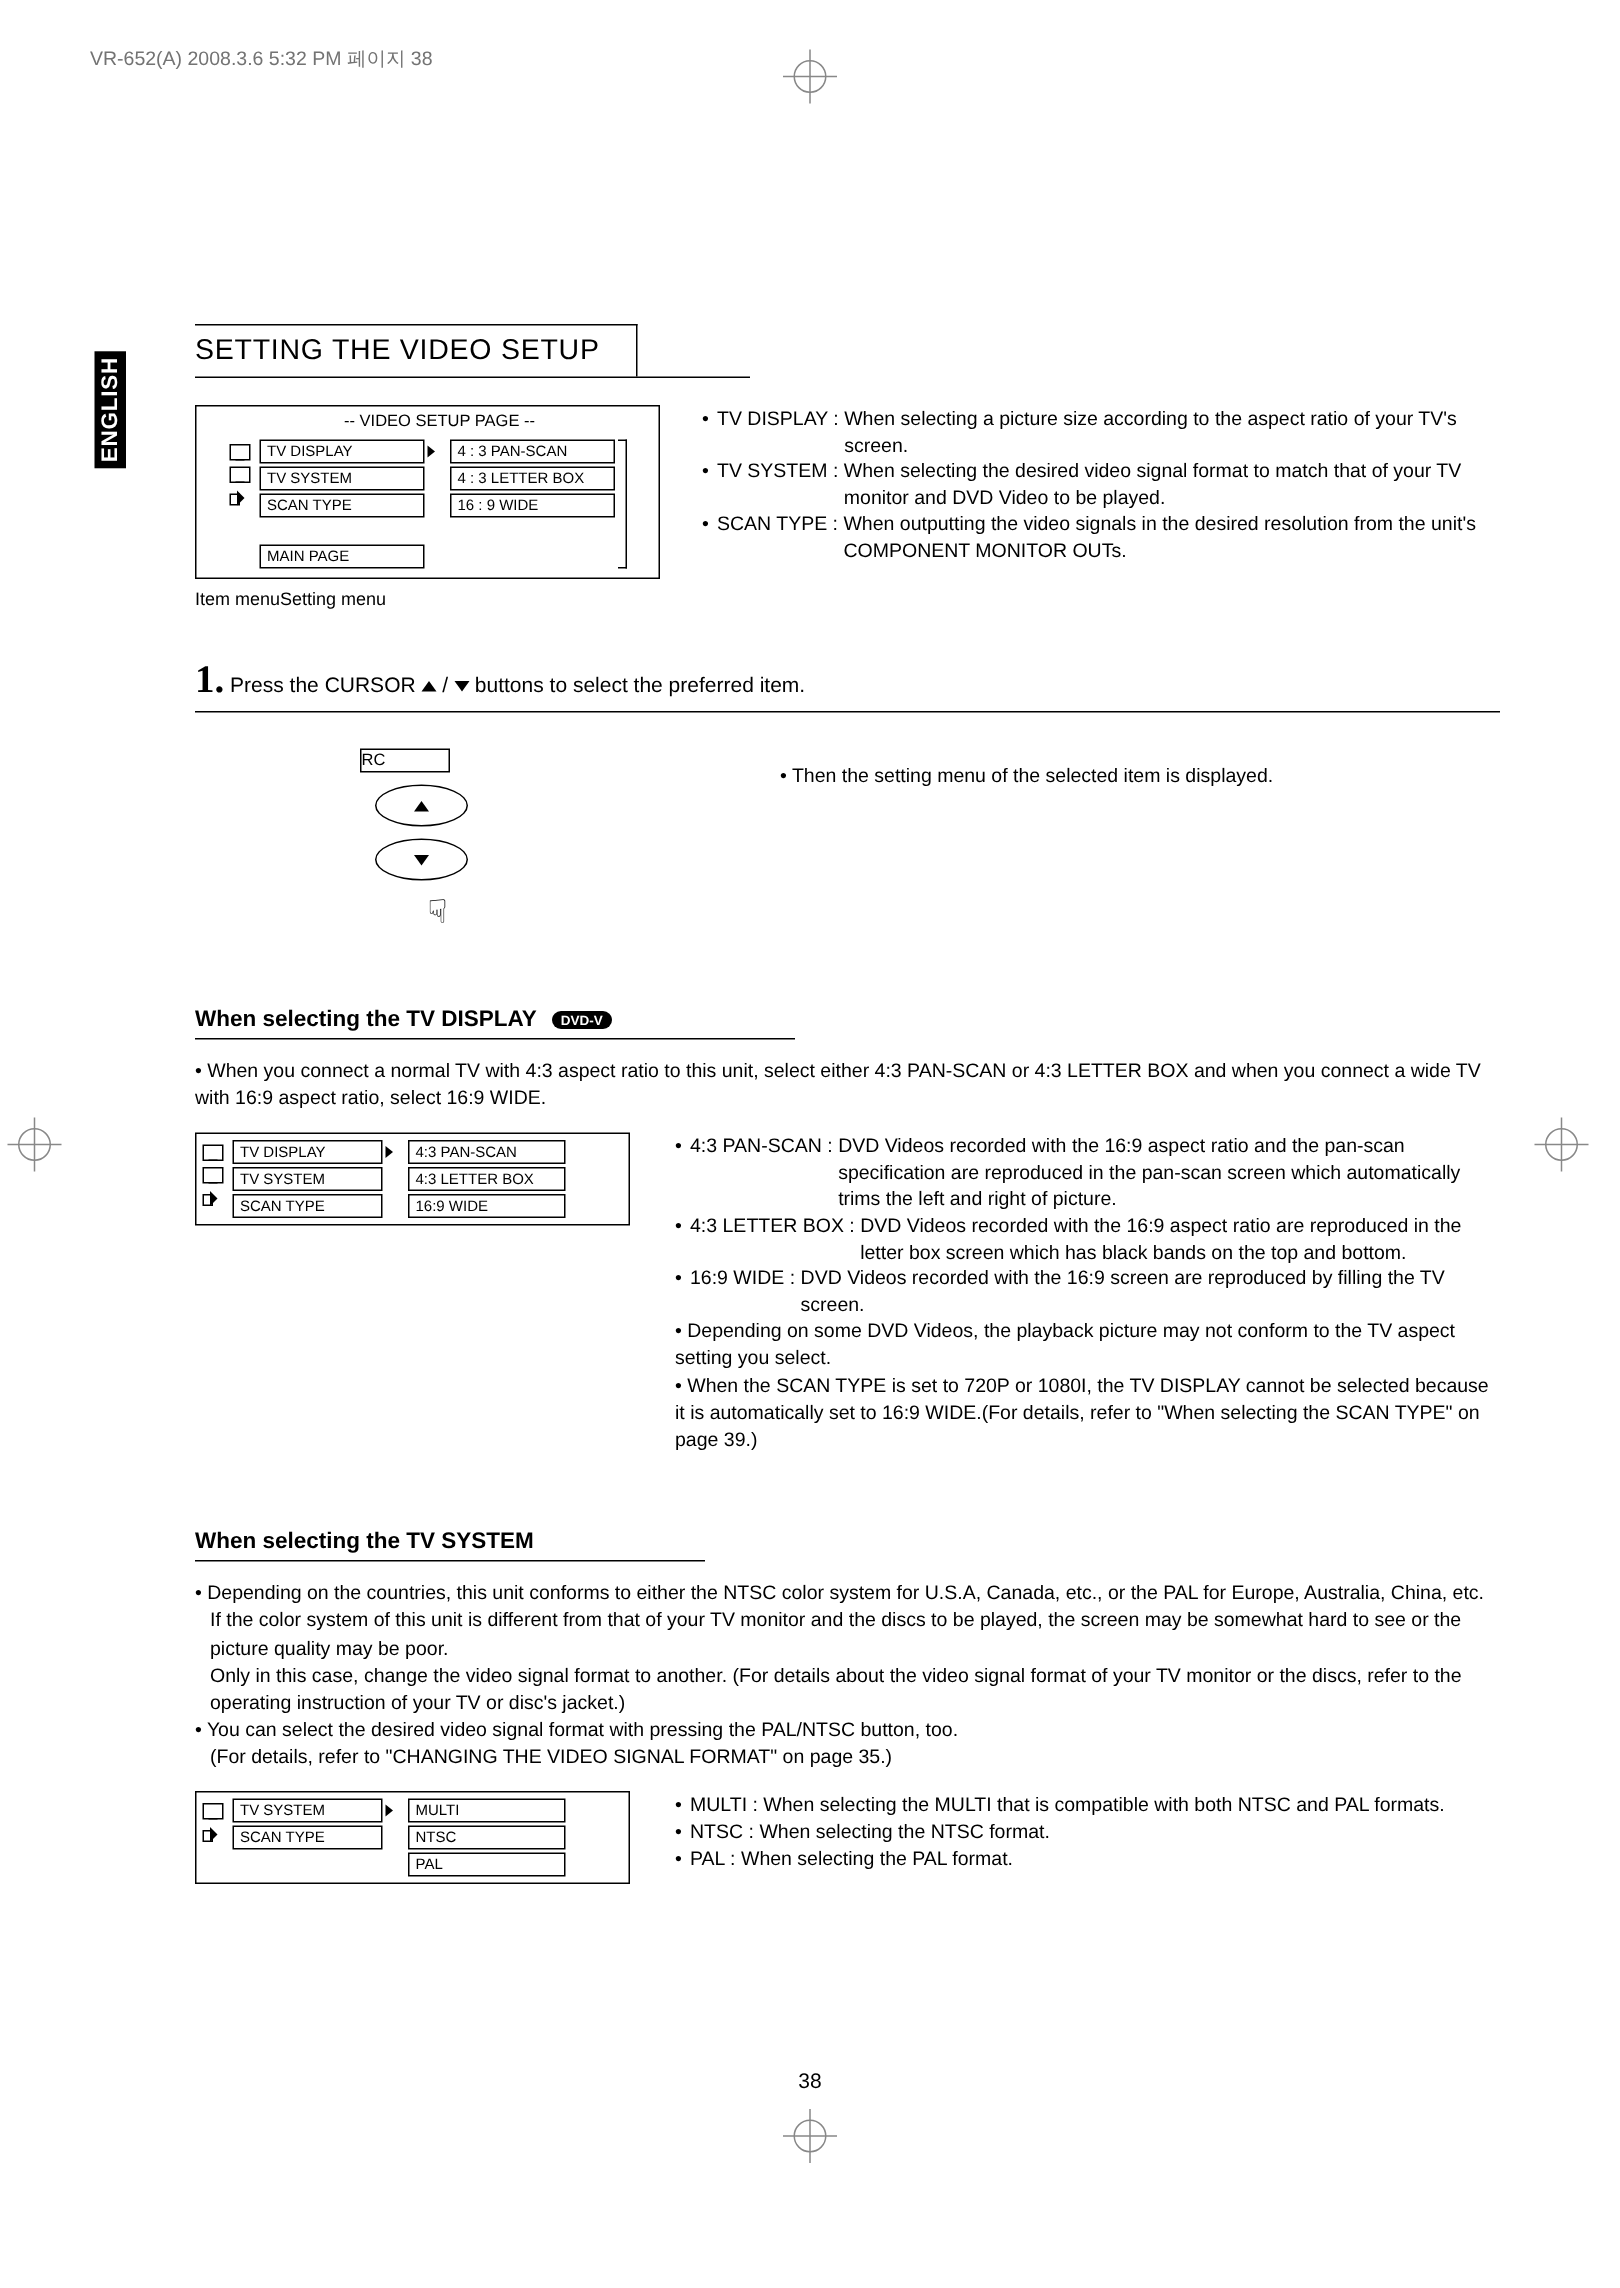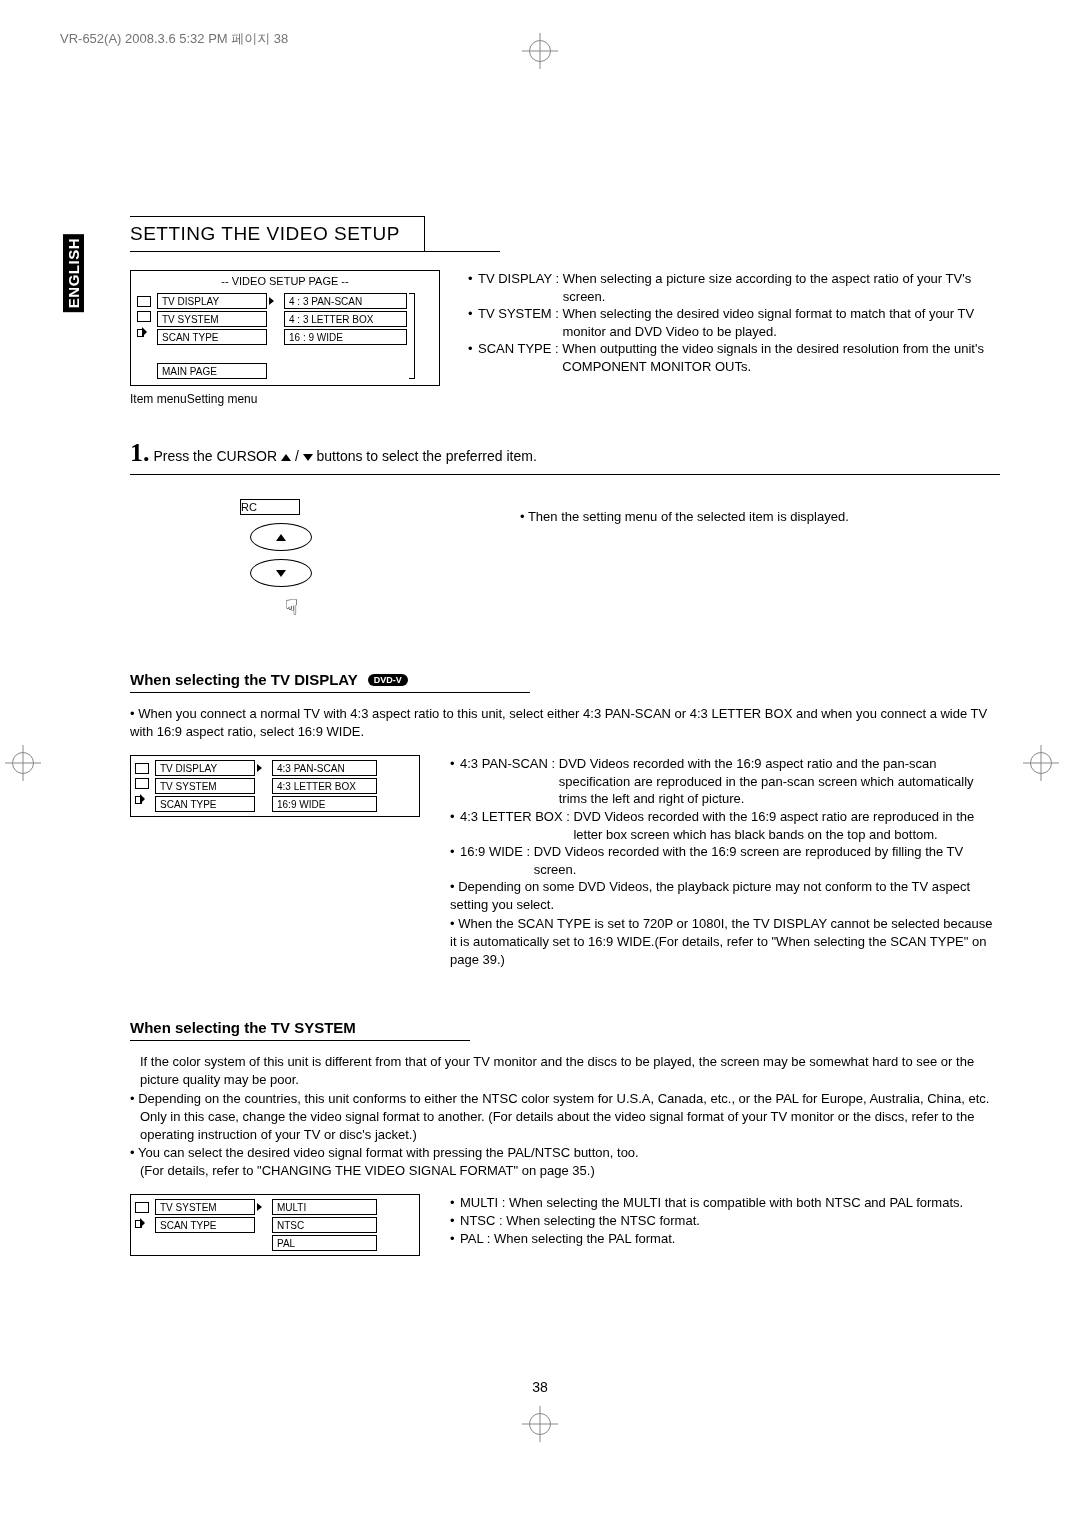--- a/index.html
+++ b/index.html
@@ -38,32 +38,33 @@
     border-bottom: 1.5px solid #000;
     width: 370px;
     margin-bottom: 18px;
   }
   .row1 { display: flex; gap: 28px; }
   .menu-box {
     border: 1px solid #000;
     font-size: 11px;
     width: 310px;
     position: relative;
+    padding-left: 16px;
   }
   .menu-box-title { text-align: center; font-size: 11px; padding: 4px 0 6px; }
   .menu-cols { display: flex; padding: 0 6px 6px; gap: 0; }
   .icon-col { width: 20px; display: flex; flex-direction: column; gap: 2px; padding-top: 2px; }
   .item-col { display: flex; flex-direction: column; gap: 2px; }
   .item-col .cell, .opt-col .cell {
     border: 1px solid #000; font-size: 10px; padding: 1px 4px; height: 16px;
     display: flex; align-items: center;
   }
   .item-col .cell { width: 110px; }
   .opt-col { display: flex; flex-direction: column; gap: 2px; margin-left: 8px; }
-  .opt-col .cell { width: 123px; }
+  .opt-col .cell { width: 110px; }
   .item-col .mainpage { margin-top: 16px; }
   .arrow-right { width: 0; height: 0; border-top: 4px solid transparent; border-bottom: 4px solid transparent; border-left: 5px solid #000; display: inline-block; margin: 0 2px; }
   .bracket-r { border-right: 1px solid #000; border-top: 1px solid #000; border-bottom: 1px solid #000; width: 6px; align-self: stretch; margin-left: 2px; }
   .labels-below { display: flex; justify-content: flex-start; font-size: 12px; margin-top: 6px; width: 310px; }
   .desc-list { font-size: 13px; line-height: 1.35; }
   .desc-list .bullet { display: flex; }
   .desc-list .dot { flex: 0 0 10px; }
   .desc-list .term { white-space: nowrap; }
   .desc-list .body { }
   .step-row { margin-top: 32px; font-size: 14px; }
@@ -220,22 +221,22 @@
       <div class="bullet"><span class="dot">•&nbsp;</span><span class="term">4:3 LETTER BOX :</span>&nbsp;<span class="body">DVD Videos recorded with the 16:9 aspect ratio are reproduced in the letter box screen which has black bands on the top and bottom.</span></div>
       <div class="bullet"><span class="dot">•&nbsp;</span><span class="term">16:9 WIDE :</span>&nbsp;<span class="body">DVD Videos recorded with the 16:9 screen are reproduced by filling the TV screen.</span></div>
       <div class="body-text">• Depending on some DVD Videos, the playback picture may not conform to the TV aspect setting you select.</div>
       <div class="body-text">• When the SCAN TYPE is set to 720P or 1080I, the TV DISPLAY cannot be selected because it is automatically set to 16:9 WIDE.(For details, refer to "When selecting the SCAN TYPE" on page 39.)</div>
     </div>
   </div>
 
   <div class="sub-heading-wrap" style="width:340px;">
     <div class="sub-heading">When selecting the TV SYSTEM</div>
   </div>
+  <div class="body-text">• Depending on the countries, this unit conforms to either the NTSC color system for U.S.A, Canada, etc., or the PAL for Europe, Australia, China, etc.</div>
   <div class="body-text" style="padding-left:10px;">If the color system of this unit is different from that of your TV monitor and the discs to be played, the screen may be somewhat hard to see or the picture quality may be poor.</div>
-  <div class="body-text">• Depending on the countries, this unit conforms to either the NTSC color system for U.S.A, Canada, etc., or the PAL for Europe, Australia, China, etc.</div>
   <div class="body-text" style="padding-left:10px;">Only in this case, change the video signal format to another. (For details about the video signal format of your TV monitor or the discs, refer to the operating instruction of your TV or disc's jacket.)</div>
   <div class="body-text">• You can select the desired video signal format with pressing the PAL/NTSC button, too.</div>
   <div class="body-text" style="padding-left:10px;">(For details, refer to "CHANGING THE VIDEO SIGNAL FORMAT" on page 35.)</div>
 
   <div class="two-col">
     <div class="mini-menu" style="width:290px;">
       <div class="menu-cols">
         <div class="icon-col">
           <div class="tv-icon"></div>
           <div class="spk-icon"></div>

